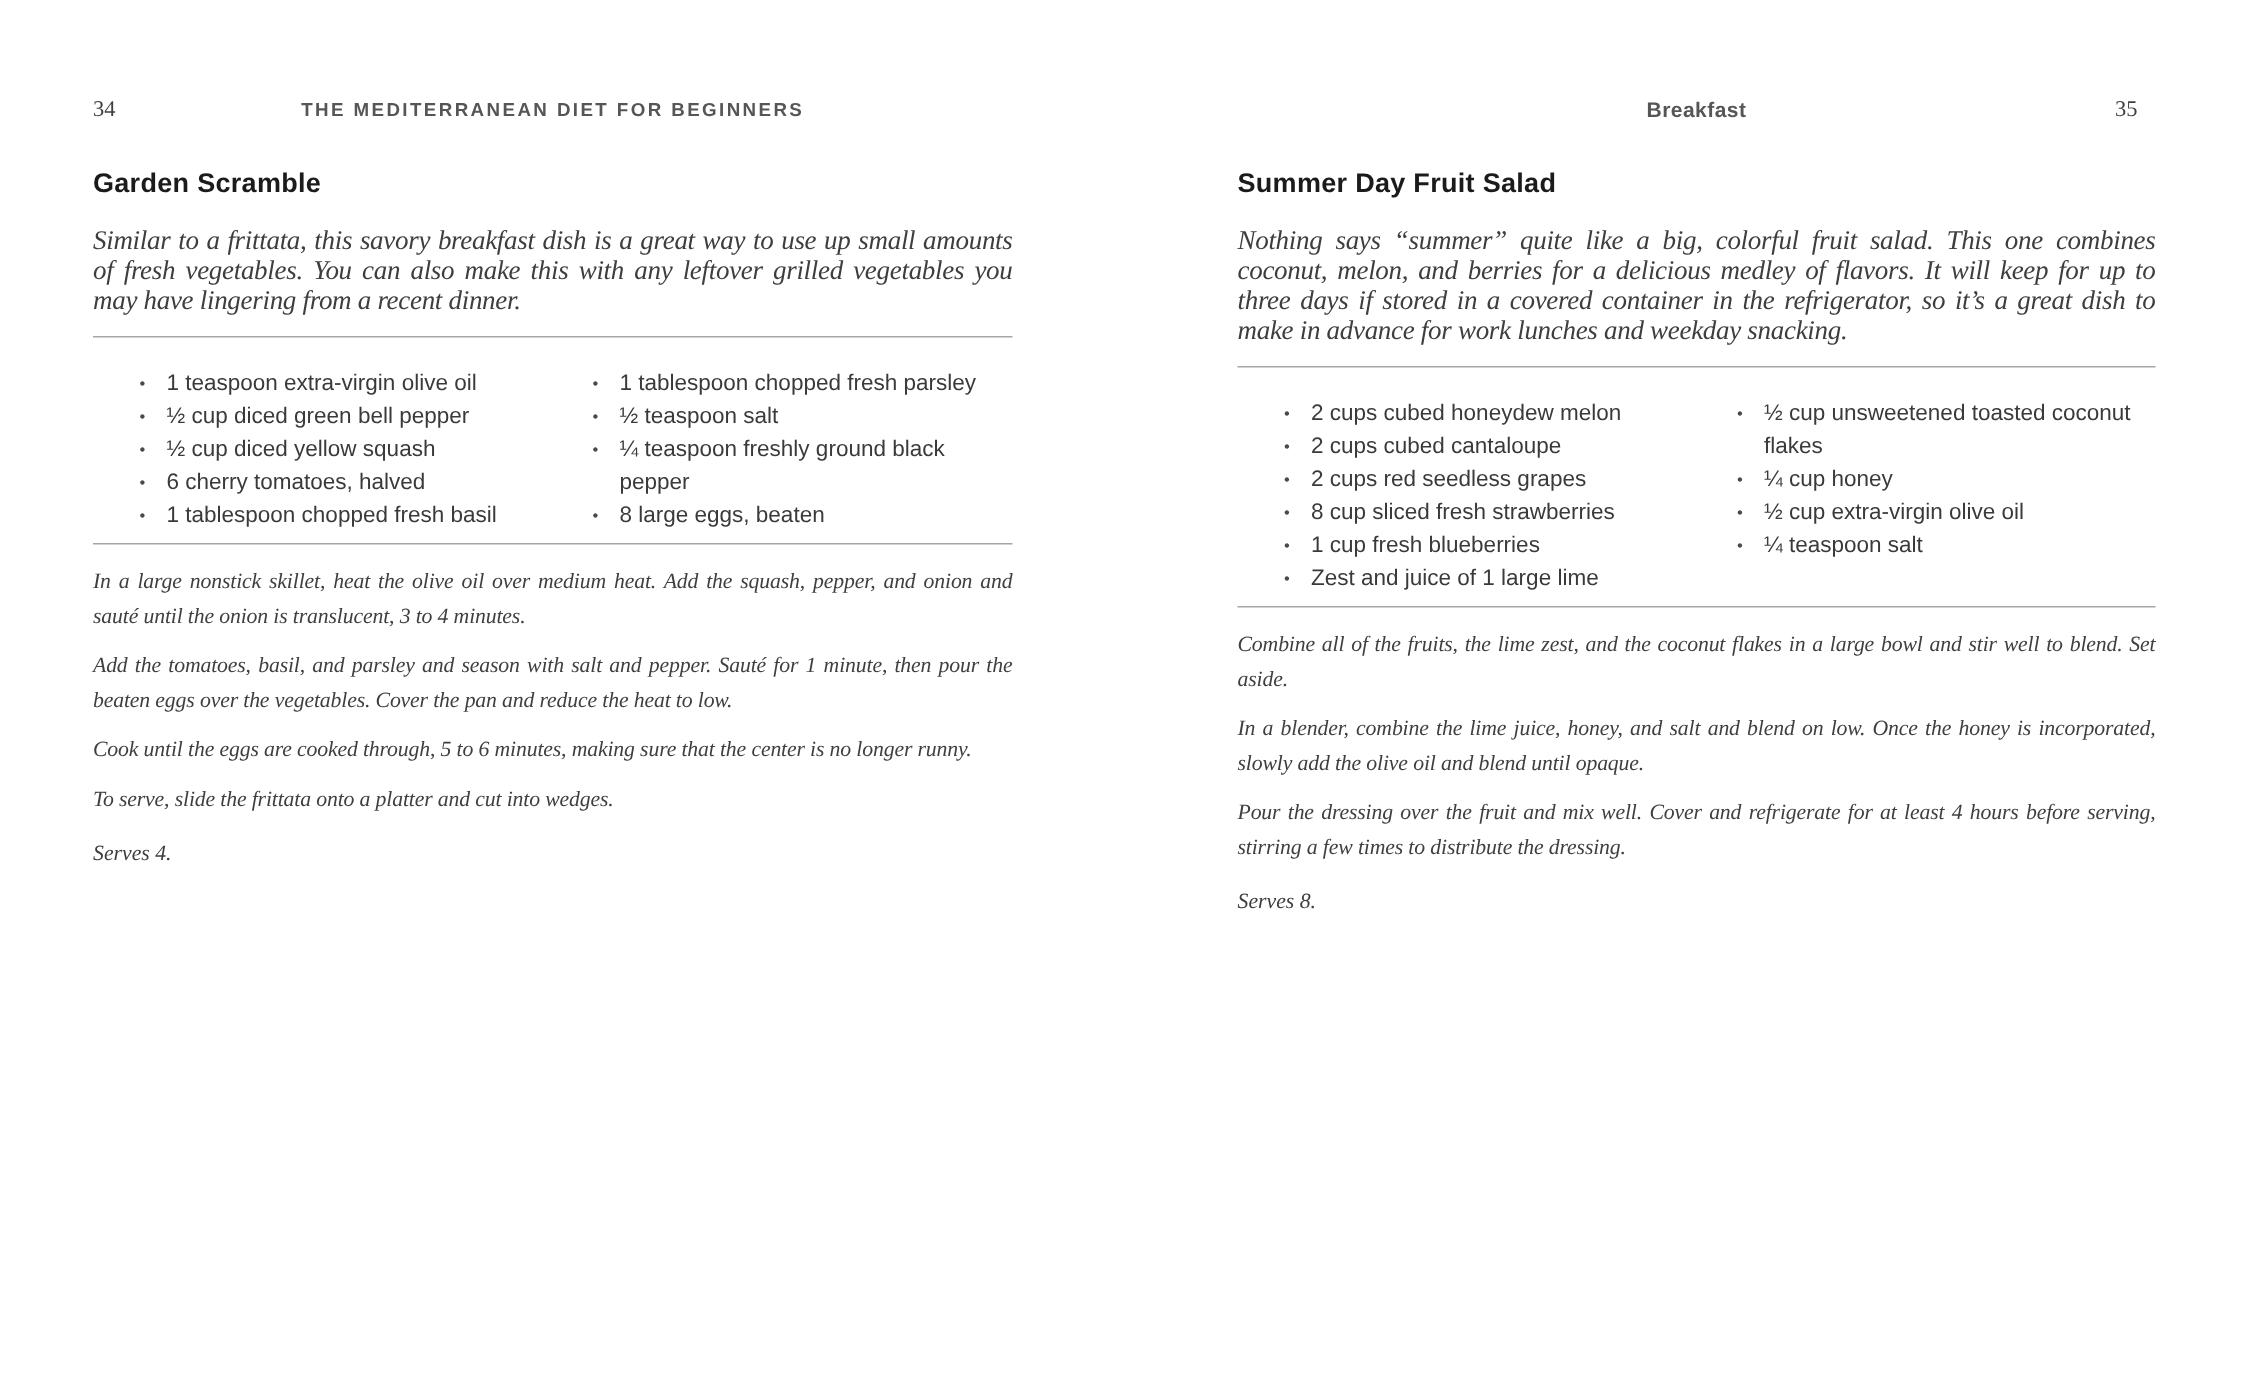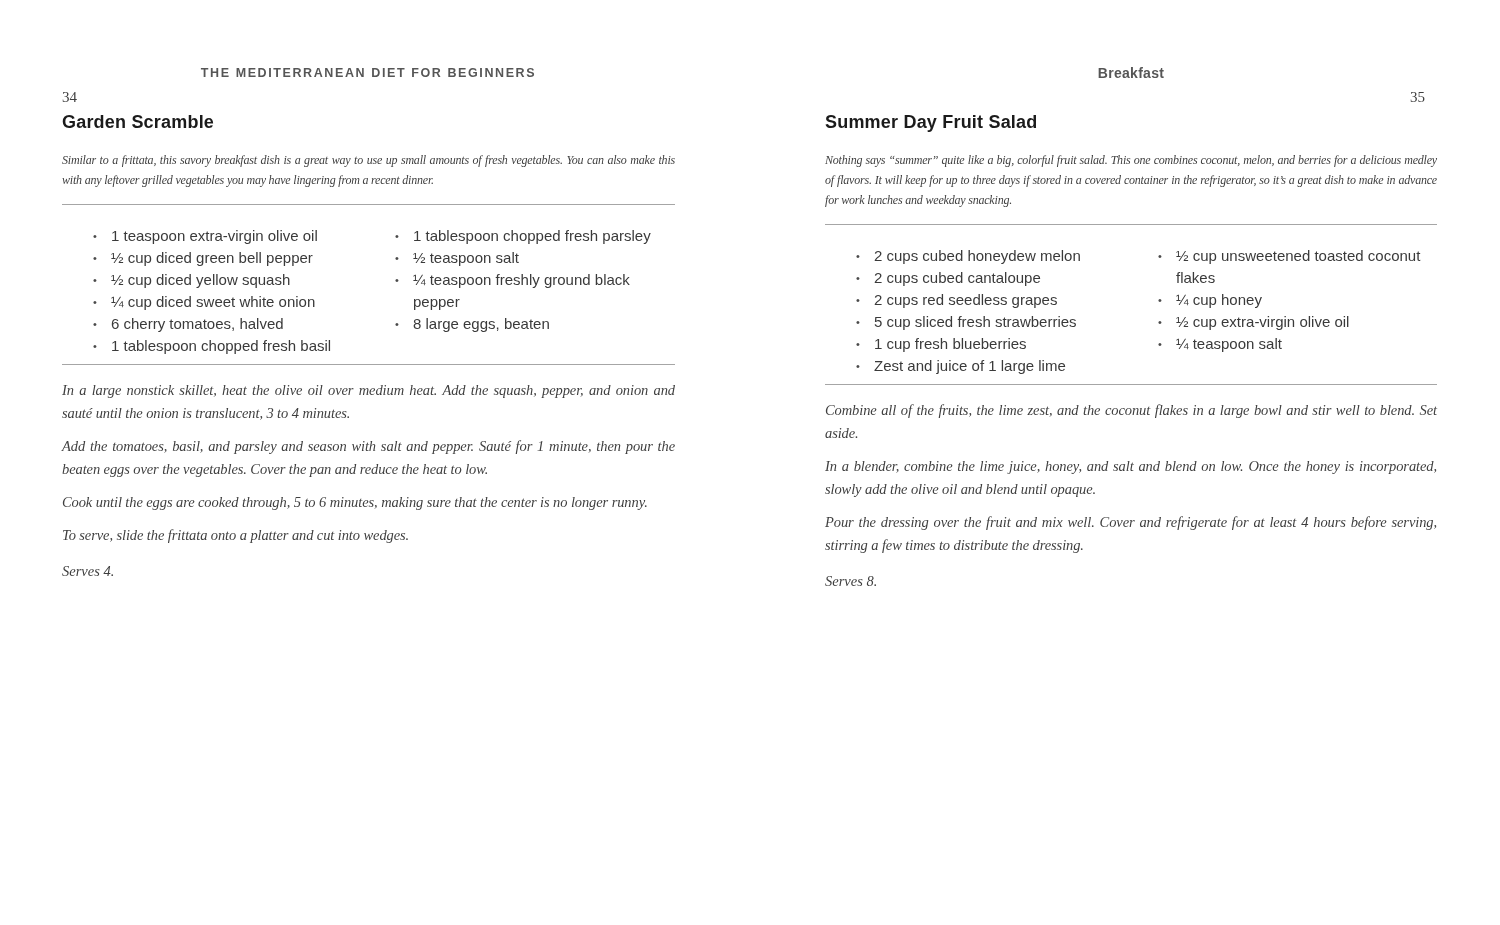--- a/index.html
+++ b/index.html
@@ -20,21 +20,20 @@
     position: relative;
     height: 18px;
     line-height: 18px;
   }
   .running-head .folio {
     position: absolute;
     top: 0;
     font-family: "Liberation Serif", serif;
     font-size: 15px;
     color: #3f3f3f;
-    margin-top: 24px;
   }
   .page-left  .folio { left: 0; }
   .page-right .folio { right: 12px; }
   .running-head .head-title {
     display: block;
     text-align: center;
     font-size: 12.5px;
     color: #565656;
     font-weight: bold;
   }
@@ -53,21 +52,21 @@
     font-weight: 700;
     line-height: 20px;
     color: #1b1b1b;
     letter-spacing: 0.2px;
   }
 
   .intro {
     margin: 18px 0 0 0;
     font-family: "Liberation Serif", serif;
     font-style: italic;
-    font-size: 12px;
+    font-size: 18px;
     line-height: 20px;
     letter-spacing: -0.2px;
     color: #3e3e3e;
     text-align: justify;
   }
 
   .ingredients {
     margin-top: 12px;
     display: flex;
   }
@@ -128,21 +127,20 @@
     <h1 class="recipe-title">Garden Scramble</h1>
 
     <p class="intro">Similar to a frittata, this savory breakfast dish is a great way to use up small amounts of fresh vegetables. You can also make this with any leftover grilled vegetables you may have lingering from a recent dinner.</p>
 
     <div class="rule top"></div>
     <div class="ingredients">
       <ul class="ing-col col1">
         <li>1 teaspoon extra-virgin olive oil</li>
         <li>½ cup diced green bell pepper</li>
         <li>½ cup diced yellow squash</li>
-        <li>¼ cup diced sweet white onion</li>
         <li>6 cherry tomatoes, halved</li>
         <li>1 tablespoon chopped fresh basil</li>
       </ul>
       <ul class="ing-col col2">
         <li>1 tablespoon chopped fresh parsley</li>
         <li>½ teaspoon salt</li>
         <li>¼ teaspoon freshly ground black pepper</li>
         <li>8 large eggs, beaten</li>
       </ul>
     </div>
@@ -167,21 +165,21 @@
     <h1 class="recipe-title">Summer Day Fruit Salad</h1>
 
     <p class="intro">Nothing says “summer” quite like a big, colorful fruit salad. This one combines coconut, melon, and berries for a delicious medley of flavors. It will keep for up to three days if stored in a covered container in the refrigerator, so it’s a great dish to make in advance for work lunches and weekday snacking.</p>
 
     <div class="rule top"></div>
     <div class="ingredients">
       <ul class="ing-col col1">
         <li>2 cups cubed honeydew melon</li>
         <li>2 cups cubed cantaloupe</li>
         <li>2 cups red seedless grapes</li>
-        <li>5 cup sliced fresh strawberries</li>
+        <li>8 cup sliced fresh strawberries</li>
         <li>1 cup fresh blueberries</li>
         <li>Zest and juice of 1 large lime</li>
       </ul>
       <ul class="ing-col col2">
         <li>½ cup unsweetened toasted coconut flakes</li>
         <li>¼ cup honey</li>
         <li>½ cup extra-virgin olive oil</li>
         <li>¼ teaspoon salt</li>
       </ul>
     </div>

